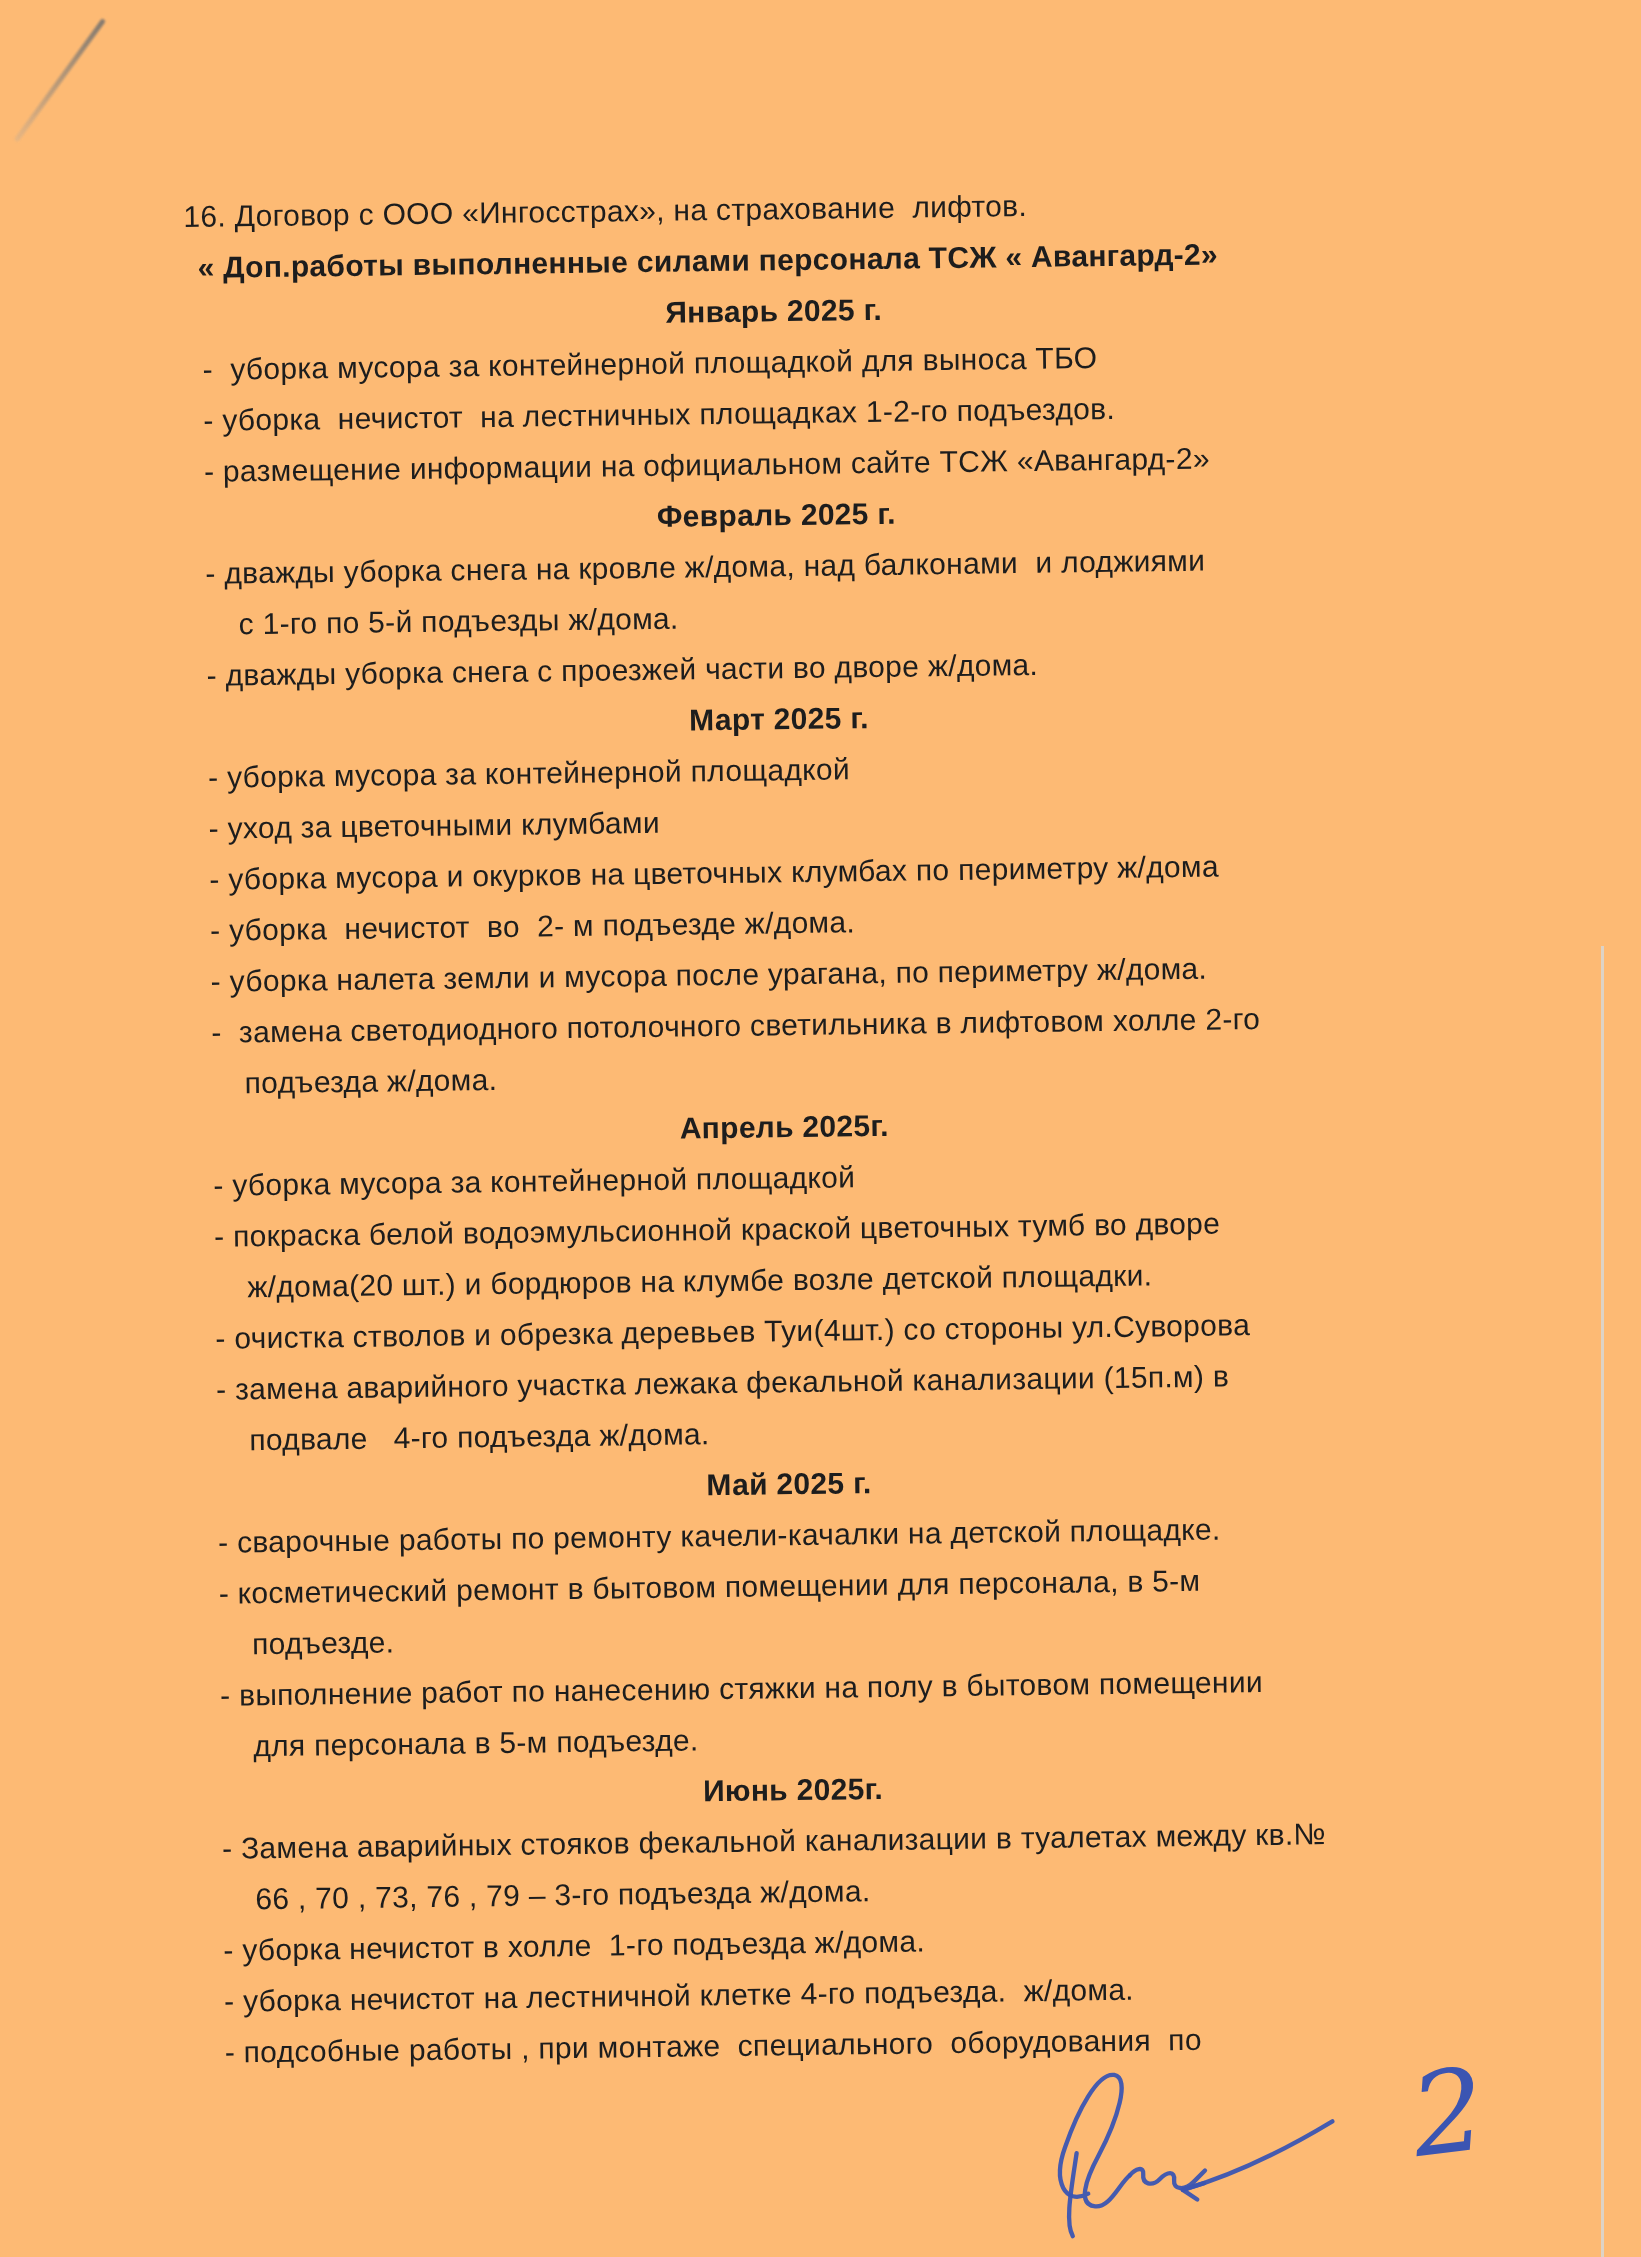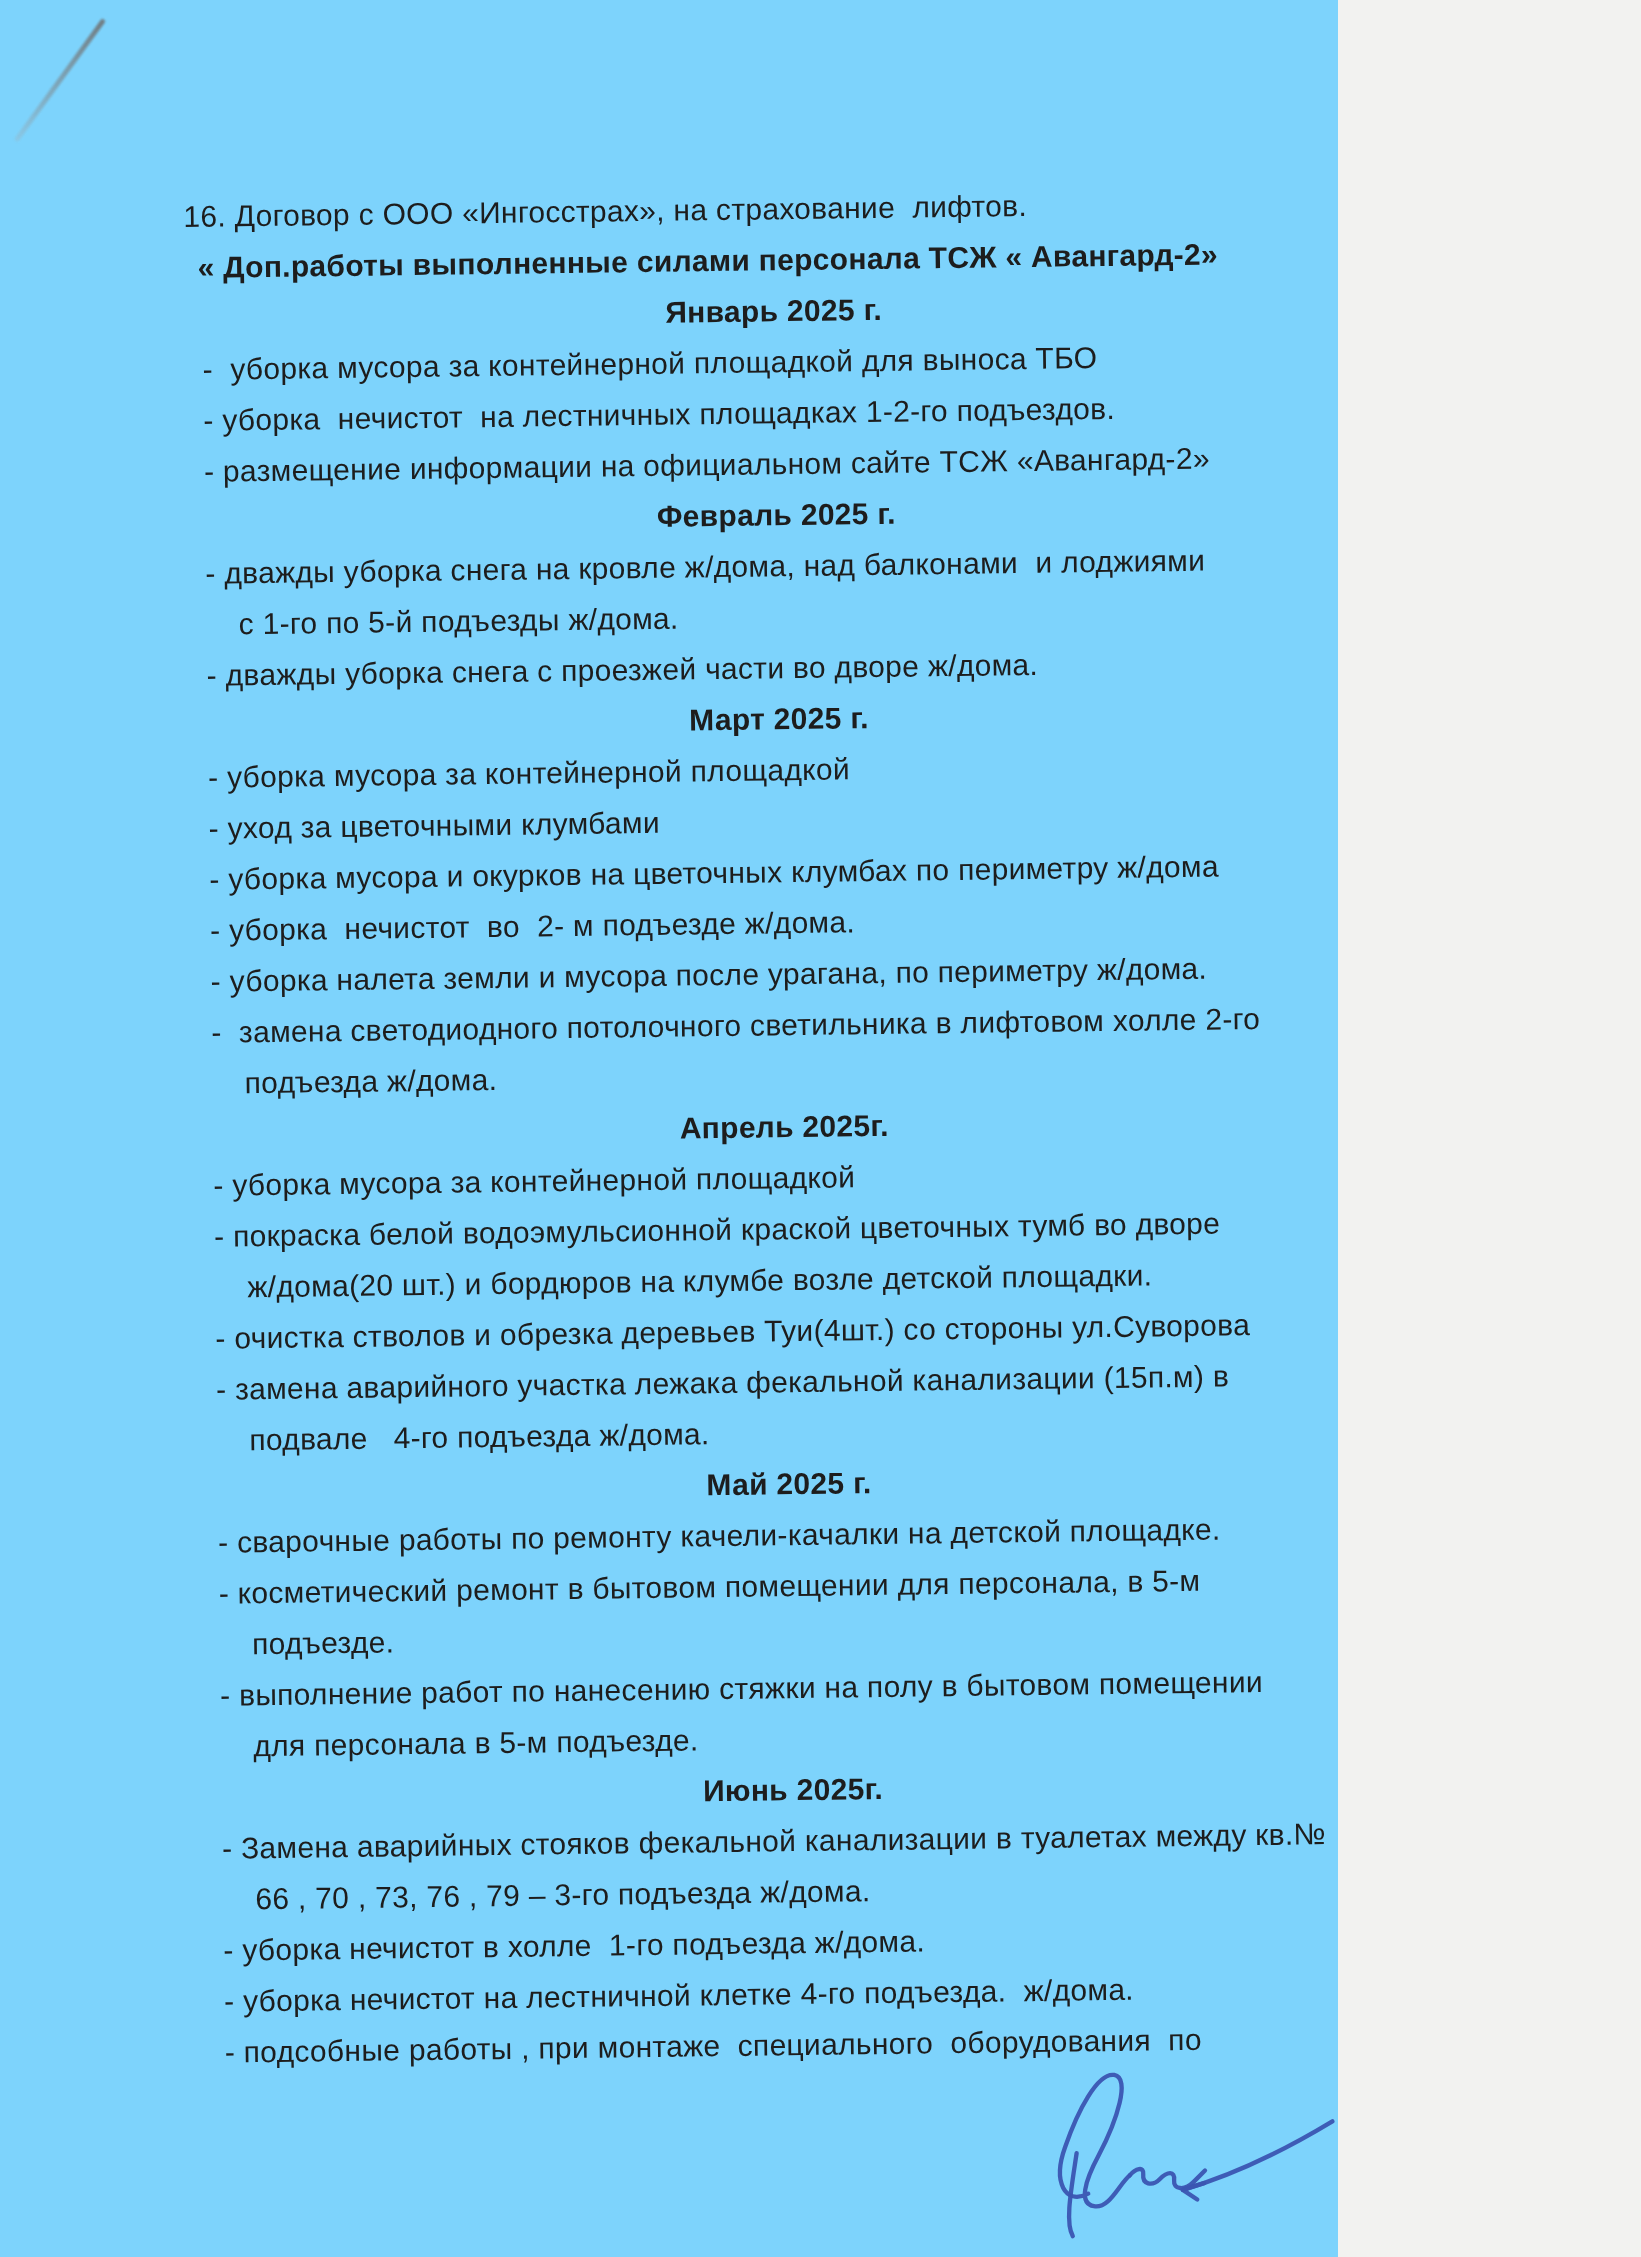--- a/index.html
+++ b/index.html
@@ -1,19 +1,19 @@
 <!DOCTYPE html>
 <html lang="ru"><head>
 <meta charset="utf-8">
 <style>
   html,body{margin:0;padding:0;background:#f2f2f0;}
   .page{
     position:relative;
-    width:1338px;height:2257px;
-    background:#7dd3fc;
+    width:1641px;height:2257px;
+    background:#fdba74;
     overflow:hidden;
     font-family:"Liberation Sans",sans-serif;
     color:#1d1d1d;
   }
   
   .fold-mark{
     position:absolute;left:106px;top:21px;
     width:150px;height:4.8px;
     background:linear-gradient(90deg,rgba(110,110,110,.85),rgba(170,170,170,.25));
     transform-origin:0 0;

